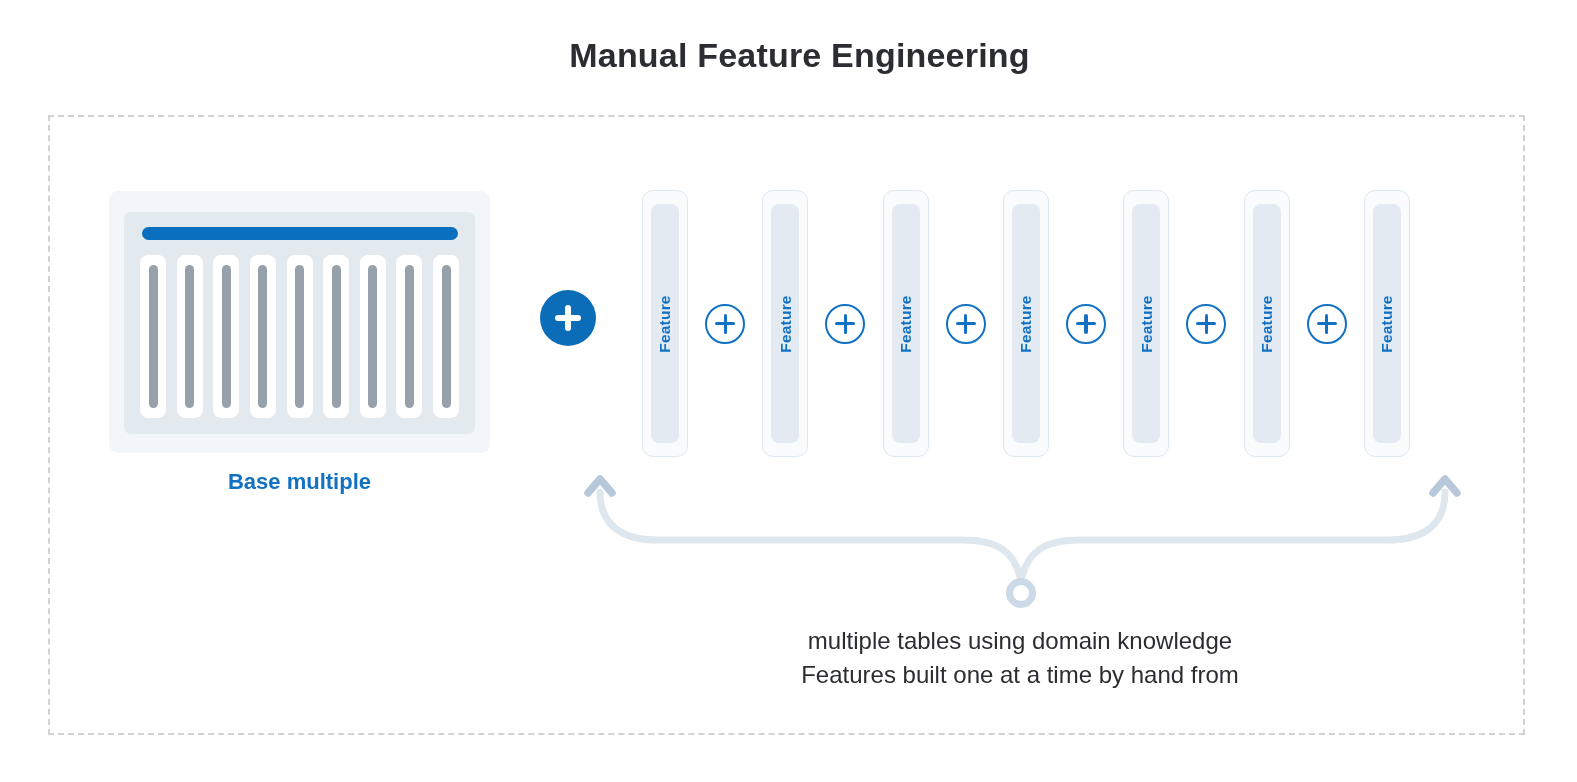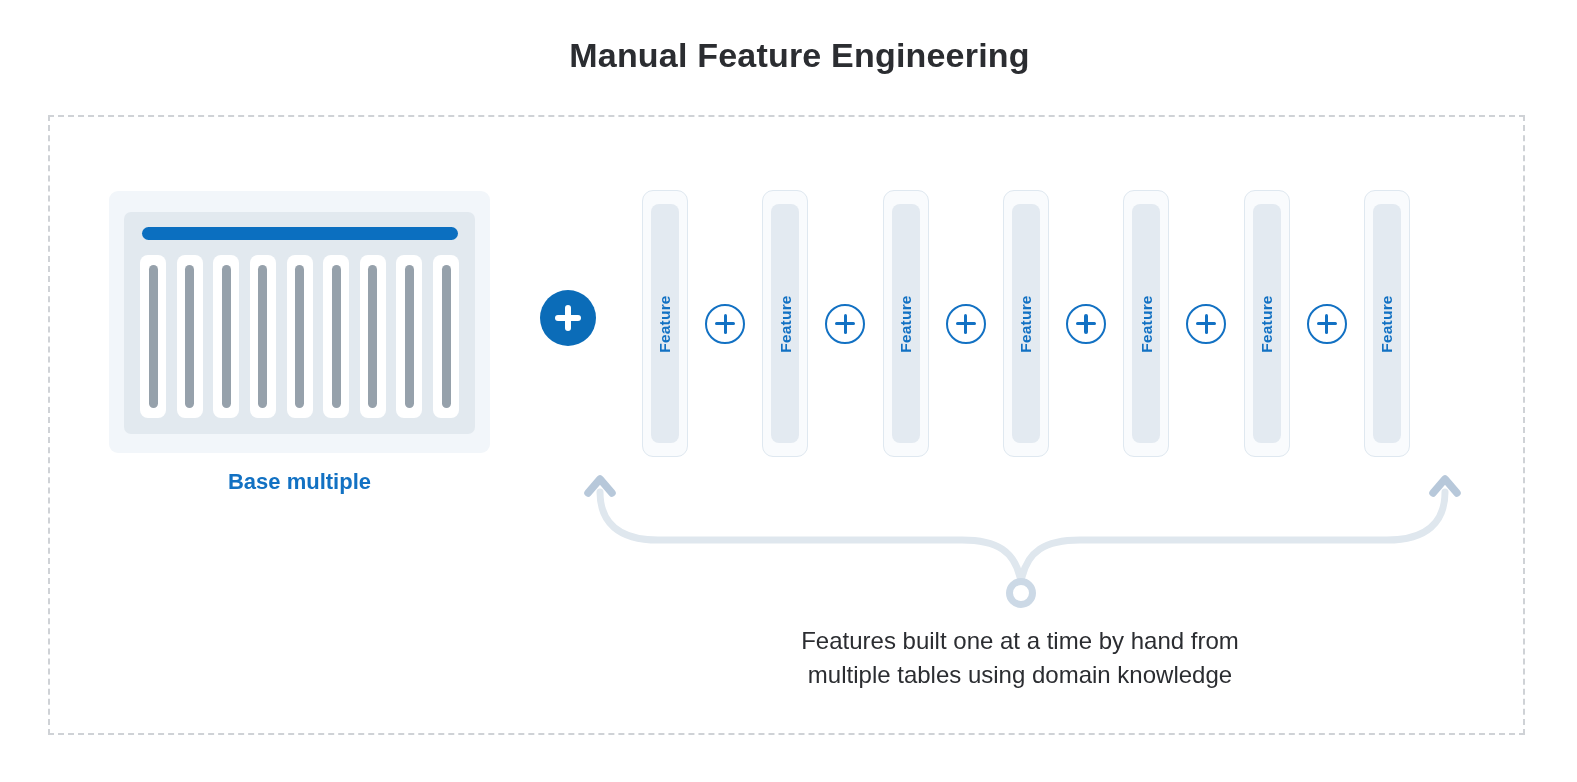--- a/index.html
+++ b/index.html
@@ -170,17 +170,17 @@
 
   <svg class="brace-svg" viewBox="0 0 1577 782" xmlns="http://www.w3.org/2000/svg">
     <path d="M 600 492 C 600 522, 618 540, 658 540 L 962 540 C 998 540, 1014 552, 1020 577" fill="none" stroke="var(--c-brace)" stroke-width="7" stroke-linecap="round"></path>
     <path d="M 1445 492 C 1445 522, 1427 540, 1387 540 L 1080 540 C 1044 540, 1028 552, 1022 577" fill="none" stroke="var(--c-brace)" stroke-width="7" stroke-linecap="round"></path>
     <path d="M 588 493 L 600 479 L 612 493" fill="none" stroke="var(--c-brace-dark)" stroke-width="7.5" stroke-linecap="round" stroke-linejoin="round"></path>
     <path d="M 1433 493 L 1445 479 L 1457 493" fill="none" stroke="var(--c-brace-dark)" stroke-width="7.5" stroke-linecap="round" stroke-linejoin="round"></path>
     <circle cx="1021" cy="593" r="11.5" fill="#ffffff" stroke="var(--c-ring)" stroke-width="7"></circle>
   </svg>
 
   <div class="caption">
+    <div>multiple tables using domain knowledge</div>
     <div>Features built one at a time by hand from</div>
-    <div>multiple tables using domain knowledge</div>
   </div>
 
 </div>
 
 </body></html>

